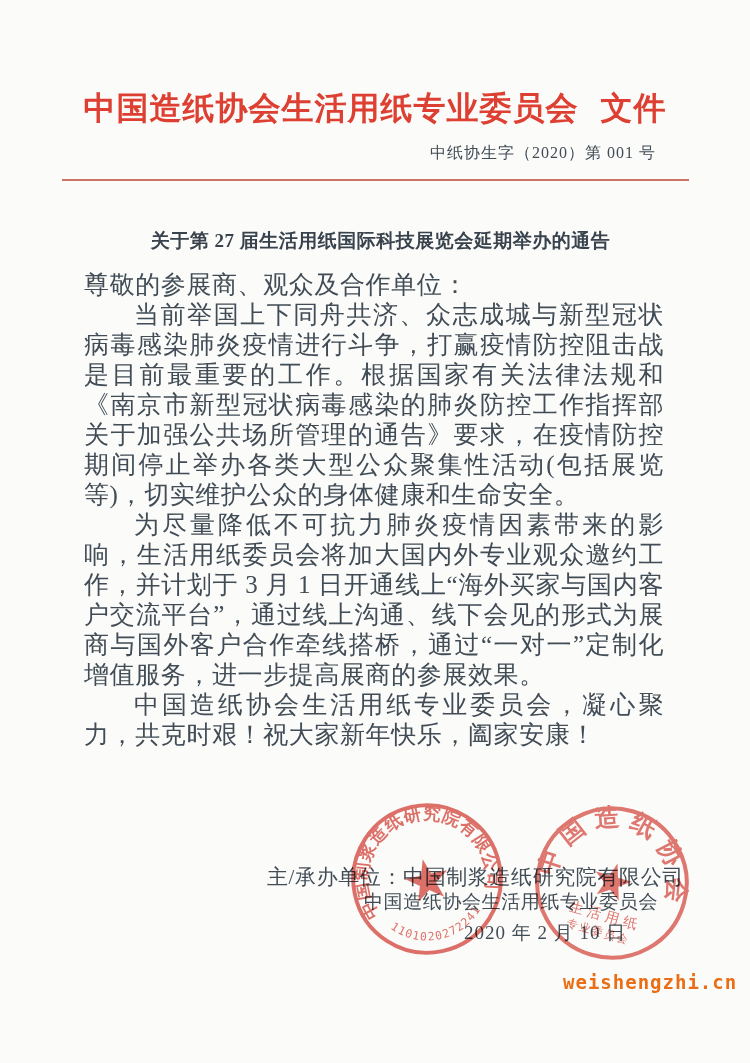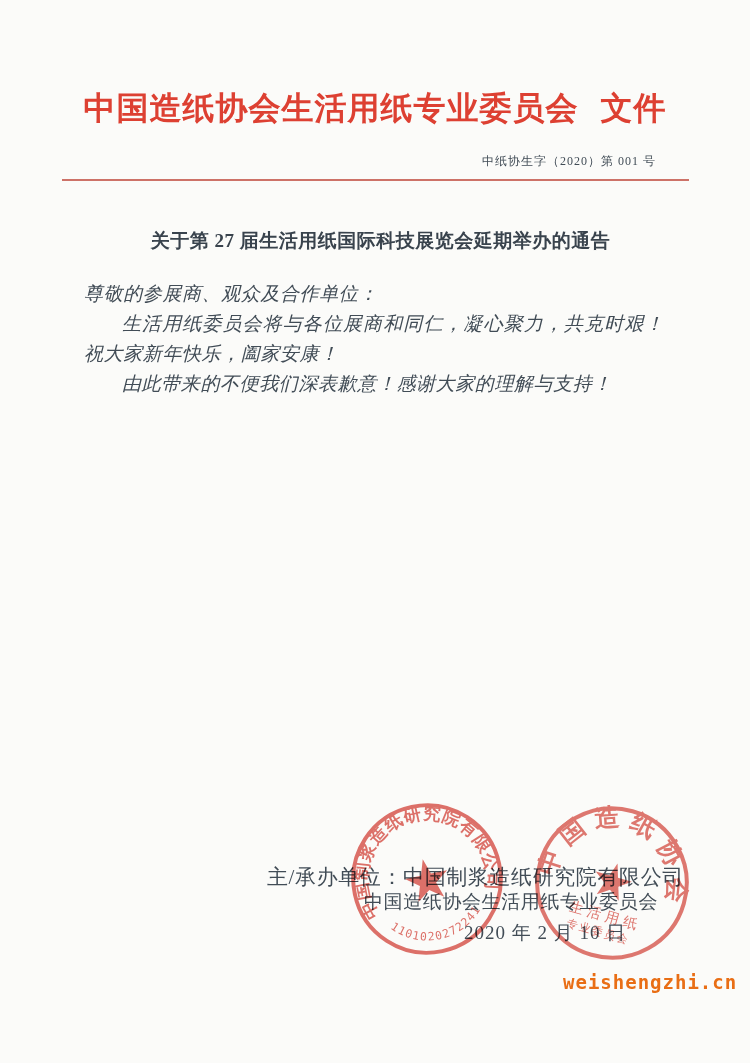--- a/index.html
+++ b/index.html
@@ -12,37 +12,37 @@
   .page{position:absolute;inset:0;margin-top:11px;}
 
   
   .letterhead{
     position:absolute;top:76px;left:0;right:0;
     display:flex;justify-content:center;align-items:baseline;gap:22px;
     color:var(--accent-red);
     font-size:32px;font-weight:bold;letter-spacing:1px;white-space:nowrap;
   }
   .doc-number{
-    position:absolute;top:142px;right:94px;
-    font-size:12px;letter-spacing:1px;color:var(--text);
+    position:absolute;top:132px;right:94px;
+    font-size:16px;letter-spacing:1px;color:var(--text);
   }
   .red-rule{
     position:absolute;top:168px;left:62px;width:627px;height:2px;
     background:var(--rule-red);
   }
 
   
   .doc-title{
     position:absolute;top:217px;left:0;right:0;text-align:center;
     font-size:19px;font-weight:bold;letter-spacing:0.5px;color:#39434d;padding-left:11px;
   }
   .body-text{
-    position:absolute;top:268px;left:84px;width:580px;
-    font-size:19px;line-height:30px;letter-spacing:0.6px;
-    text-align:justify;color:var(--text);font-style:italic;
+    position:absolute;top:259px;left:84px;width:580px;
+    font-size:25px;line-height:30px;letter-spacing:0.6px;
+    text-align:justify;color:var(--text);
   }
   .body-text p{margin:0;text-indent:2em;}
   .body-text p.salutation{text-indent:0;}
 
   
   .sig-line1{position:absolute;top:852px;left:267px;font-size:21px;letter-spacing:0.6px;}
   .sig-line2{position:absolute;top:878px;left:364px;font-size:19px;letter-spacing:0.6px;}
   .sig-date {position:absolute;top:909px;left:464px;font-size:19px;letter-spacing:1px;}
 
   
@@ -71,22 +71,23 @@
     <span>文件</span>
   </div>
 
   <div class="doc-number">中纸协生字（2020）第 001 号</div>
   <div class="red-rule"></div>
 
   <div class="doc-title">关于第 27 届生活用纸国际科技展览会延期举办的通告</div>
 
   <div class="body-text">
     <p class="salutation">尊敬的参展商、观众及合作单位：</p>
-    <p>生活用纸委员会将与各位展商和同仁，凝心聚力，共克时艰！祝大家新年快乐，阖家安康！</p>
-    <p>由此带来的不便我们深表歉意！感谢大家的理解与支持！</p>
+    <p>当前举国上下同舟共济、众志成城与新型冠状病毒感染肺炎疫情进行斗争，打赢疫情防控阻击战是目前最重要的工作。根据国家有关法律法规和《南京市新型冠状病毒感染的肺炎防控工作指挥部关于加强公共场所管理的通告》要求，在疫情防控期间停止举办各类大型公众聚集性活动(包括展览等)，切实维护公众的身体健康和生命安全。</p>
+    <p>为尽量降低不可抗力肺炎疫情因素带来的影响，生活用纸委员会将加大国内外专业观众邀约工作，并计划于 3 月 1 日开通线上“海外买家与国内客户交流平台”，通过线上沟通、线下会见的形式为展商与国外客户合作牵线搭桥，通过“一对一”定制化增值服务，进一步提高展商的参展效果。</p>
+    <p>中国造纸协会生活用纸专业委员会，凝心聚力，共克时艰！祝大家新年快乐，阖家安康！</p>
   </div>
 
   <div class="sig-line1">主/承办单位：中国制浆造纸研究院有限公司</div>
   <div class="sig-line2">中国造纸协会生活用纸专业委员会</div>
   <div class="sig-date">2020 年 2 月 10 日</div>
 
   <div class="seal seal-left">
     <svg viewBox="0 0 180 180" width="158" height="158">
       <g transform="rotate(-12 90 90)">
         <circle cx="90" cy="90" r="84" stroke-width="4.5"></circle>

